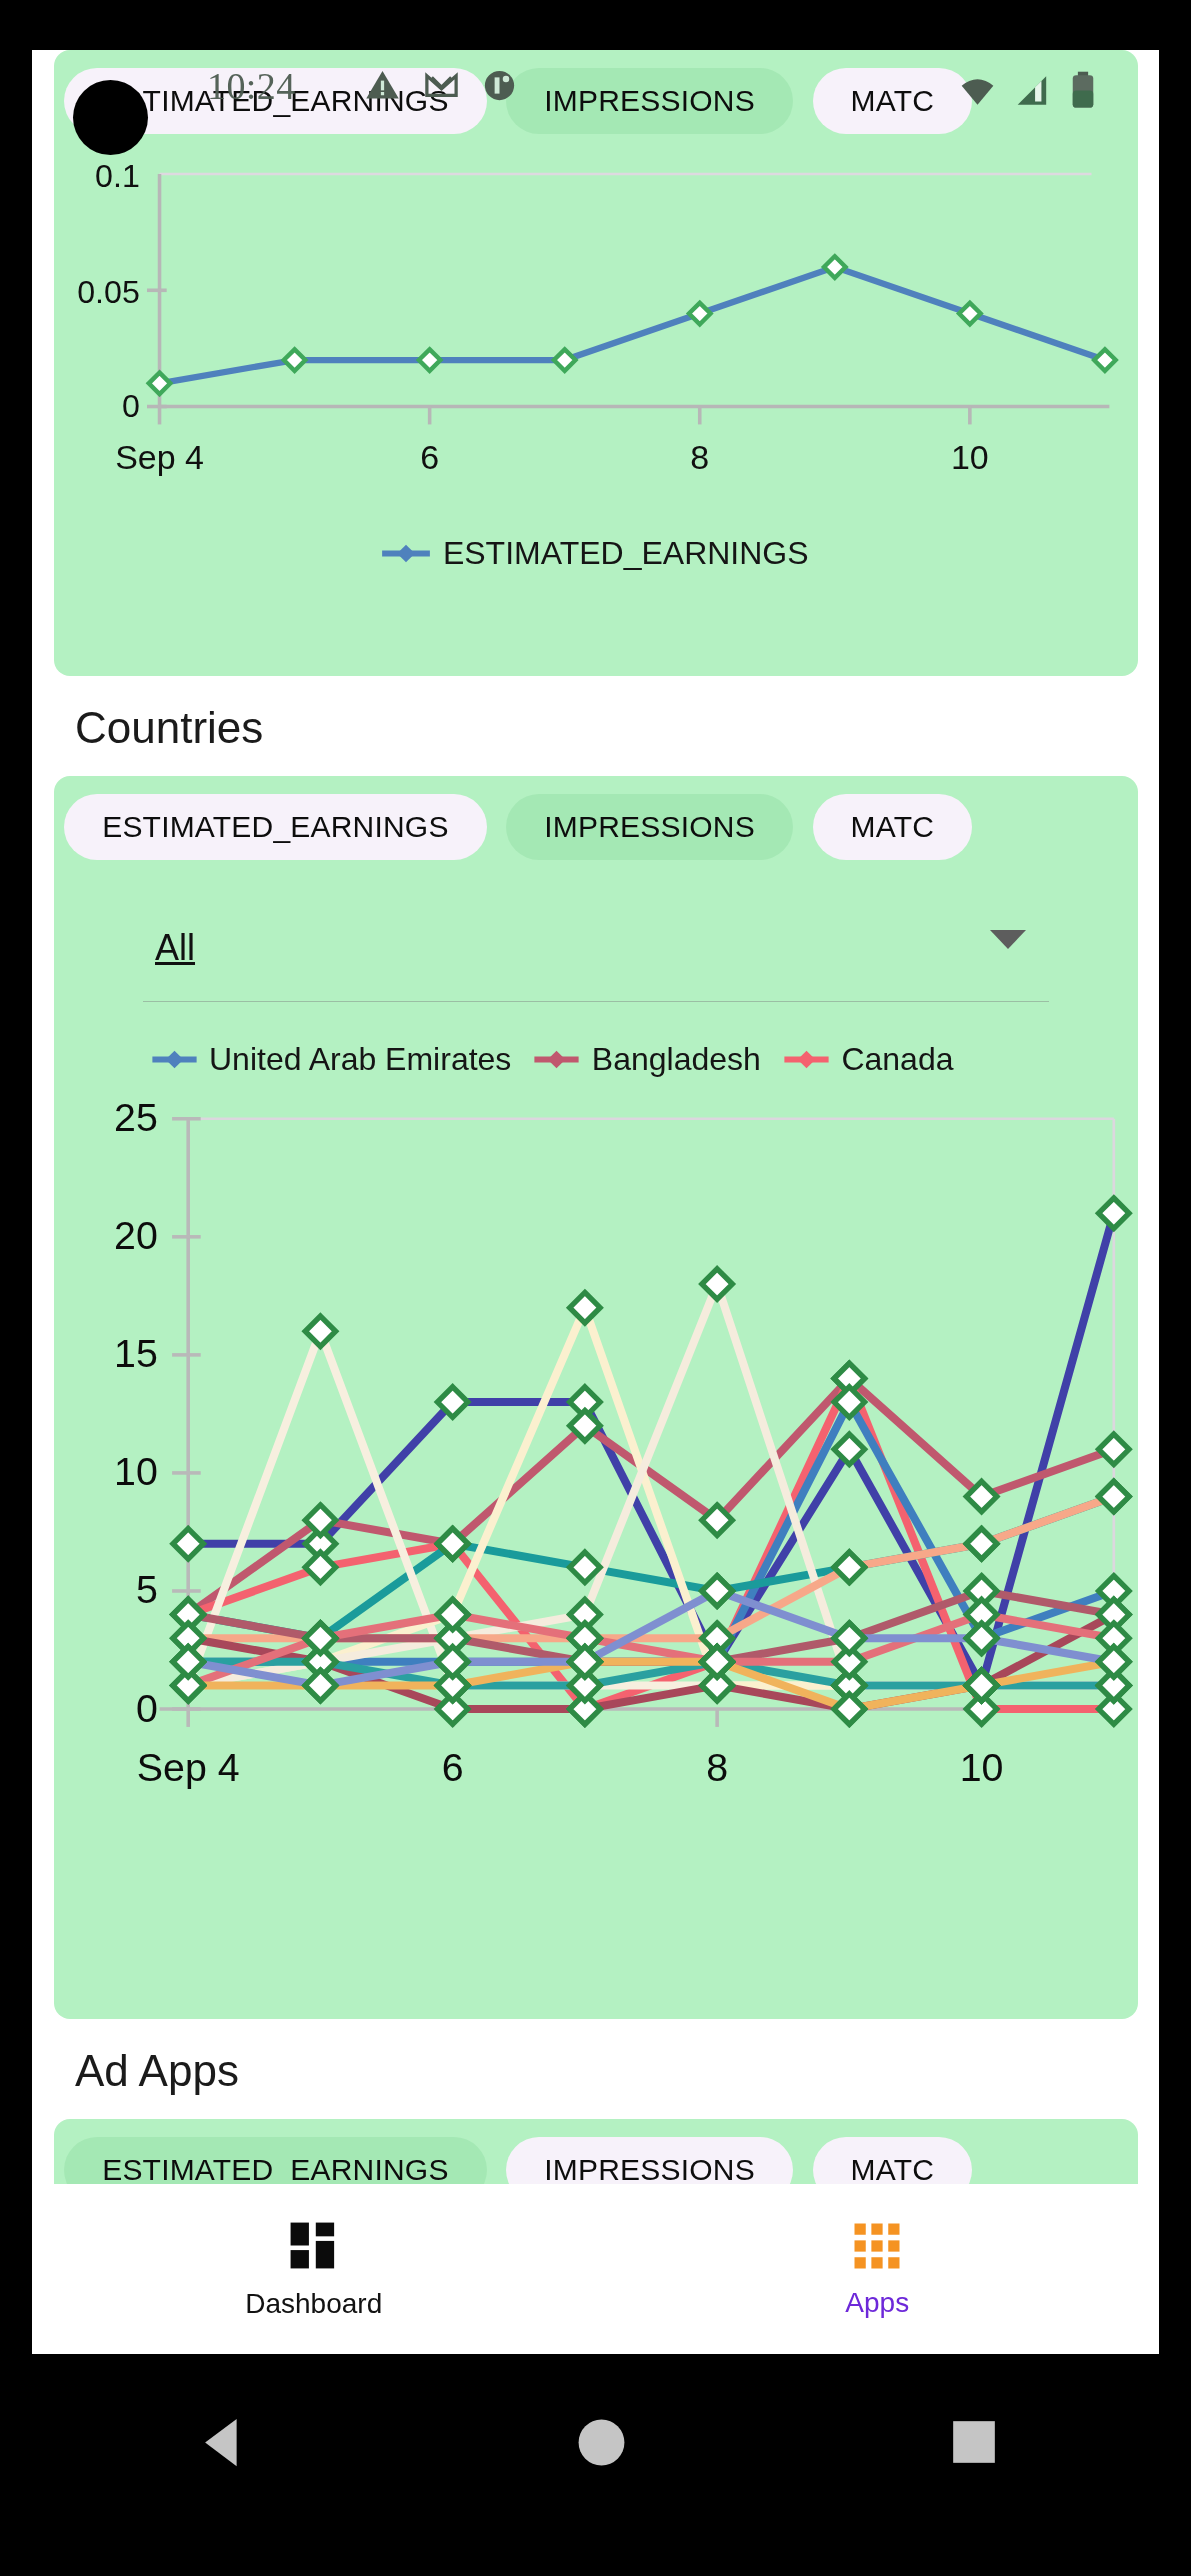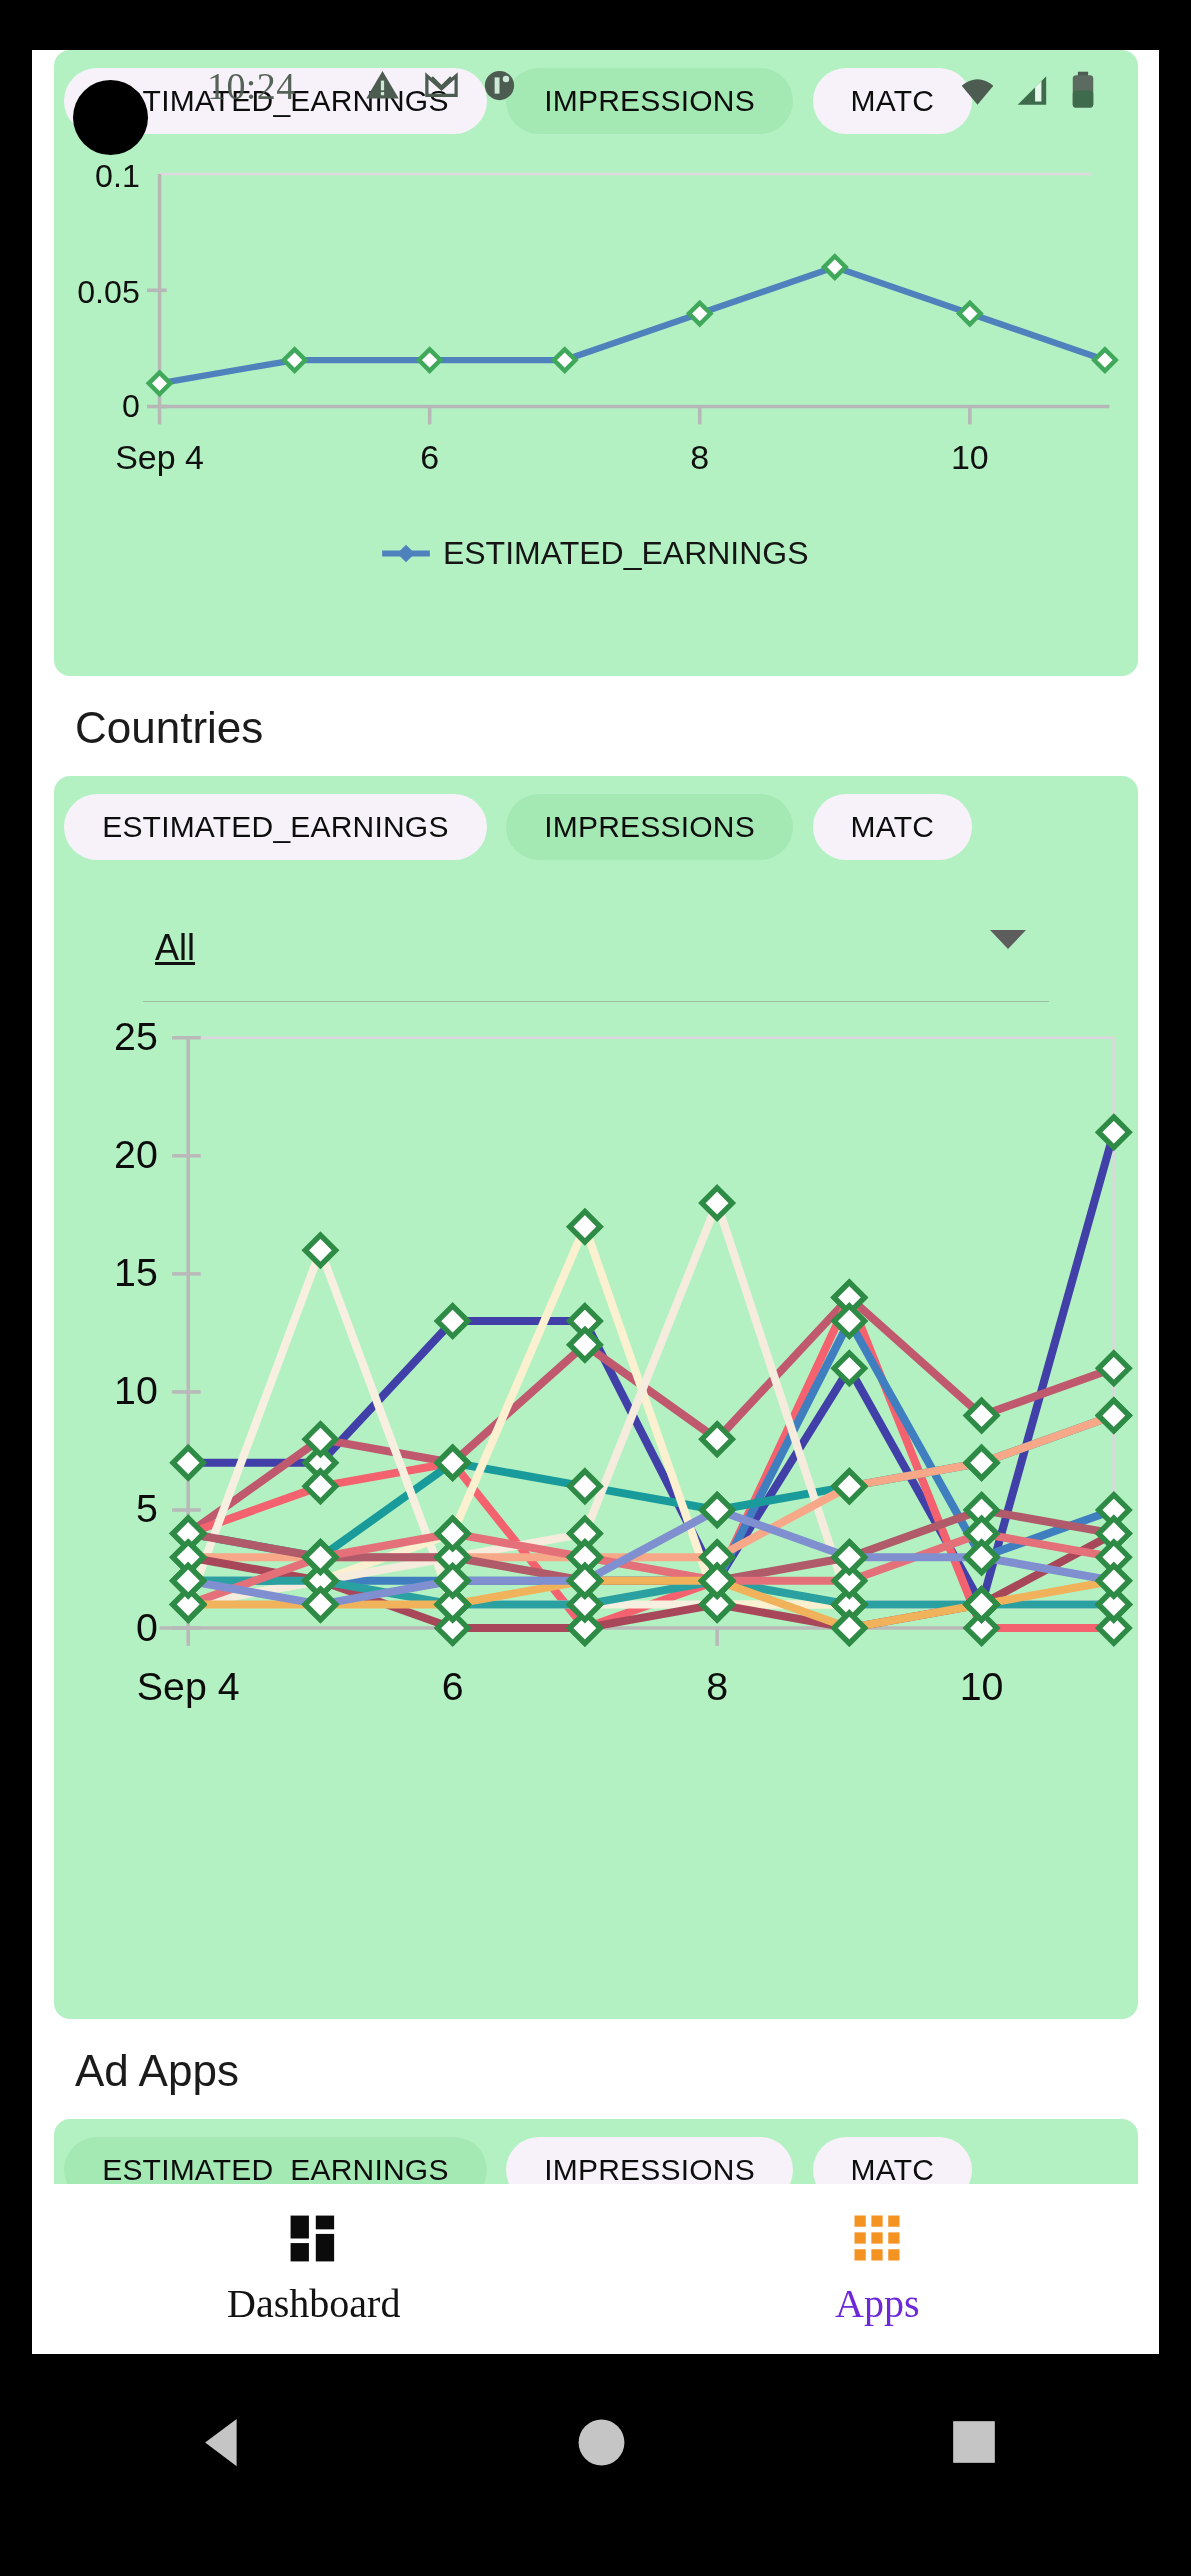--- a/index.html
+++ b/index.html
@@ -128,21 +128,21 @@
     position: absolute; left: 0; bottom: 0;
     width: 1127px; height: 170px;
     background: #fff;
     display: flex; align-items: center;
     z-index: 30;
   }
   .navitem {
     flex: 1; display: flex; flex-direction: column;
     align-items: center; justify-content: center; gap: 14.3px;
   }
-  .navlabel { font-size: 40px; color: #121212; font-family: Liberation Serif, serif; }
+  .navlabel { font-size: 28px; color: #121212; }
   .navitem.active .navlabel { color: #6d28d9; }
 
   
   .androidnav {
     position: absolute; left: 32px; bottom: 50px;
     width: 1127px; height: 168px;
     background: #000;
     display: flex; align-items: center; justify-content: space-around;
   }
   .navglyph { opacity: .92; }
@@ -217,20 +217,43 @@
           <div class="tab sel">ESTIMATED_EARNINGS</div>
           <div class="tab unsel">IMPRESSIONS</div>
           <div class="tab sel">MATC</div>
         </div>
 
         <div class="dropdown">
           <span class="val">All</span>
           <span class="caret"></span>
         </div>
 
+        <div class="legend" style="margin-top:30px;">
+          <div class="legend-item">
+            <svg width="45" height="23" viewBox="0 0 50 26">
+              <line x1="0" y1="13" x2="50" y2="13" stroke="#4f81bd" stroke-width="7"></line>
+              <path d="M25 3 L35 13 L25 23 L15 13 Z" fill="#4f81bd"></path>
+            </svg>
+            <span class="legend-label">United Arab Emirates</span>
+          </div>
+          <div class="legend-item">
+            <svg width="45" height="23" viewBox="0 0 50 26">
+              <line x1="0" y1="13" x2="50" y2="13" stroke="#c0586e" stroke-width="7"></line>
+              <path d="M25 3 L35 13 L25 23 L15 13 Z" fill="#c0586e"></path>
+            </svg>
+            <span class="legend-label">Bangladesh</span>
+          </div>
+          <div class="legend-item">
+            <svg width="45" height="23" viewBox="0 0 50 26">
+              <line x1="0" y1="13" x2="50" y2="13" stroke="#f4626f" stroke-width="7"></line>
+              <path d="M25 3 L35 13 L25 23 L15 13 Z" fill="#f4626f"></path>
+            </svg>
+            <span class="legend-label">Canada</span>
+          </div>
+        </div>
 
         <div class="chart-wrap">
           <svg id="countries-svg" width="1084" height="787" viewBox="0 0 1212 880">
               <line x1="150" y1="40" x2="1185" y2="40" stroke="#dcd7de" stroke-width="3"></line>
               <line x1="150" y1="40" x2="150" y2="700" stroke="#b9b9b9" stroke-width="4"></line>
               <line x1="1185" y1="40" x2="1185" y2="700" stroke="#dcd7de" stroke-width="3"></line>
               <line x1="118" y1="700" x2="1185" y2="700" stroke="#b9b9b9" stroke-width="4"></line>
               <line x1="132" y1="700" x2="164" y2="700" stroke="#b9b9b9" stroke-width="4"></line>
               <text x="116" y="714" text-anchor="end" font-size="44" fill="#0c0c0c" font-family="Liberation Sans, sans-serif">0</text>
               <line x1="132" y1="568" x2="164" y2="568" stroke="#b9b9b9" stroke-width="4"></line>

